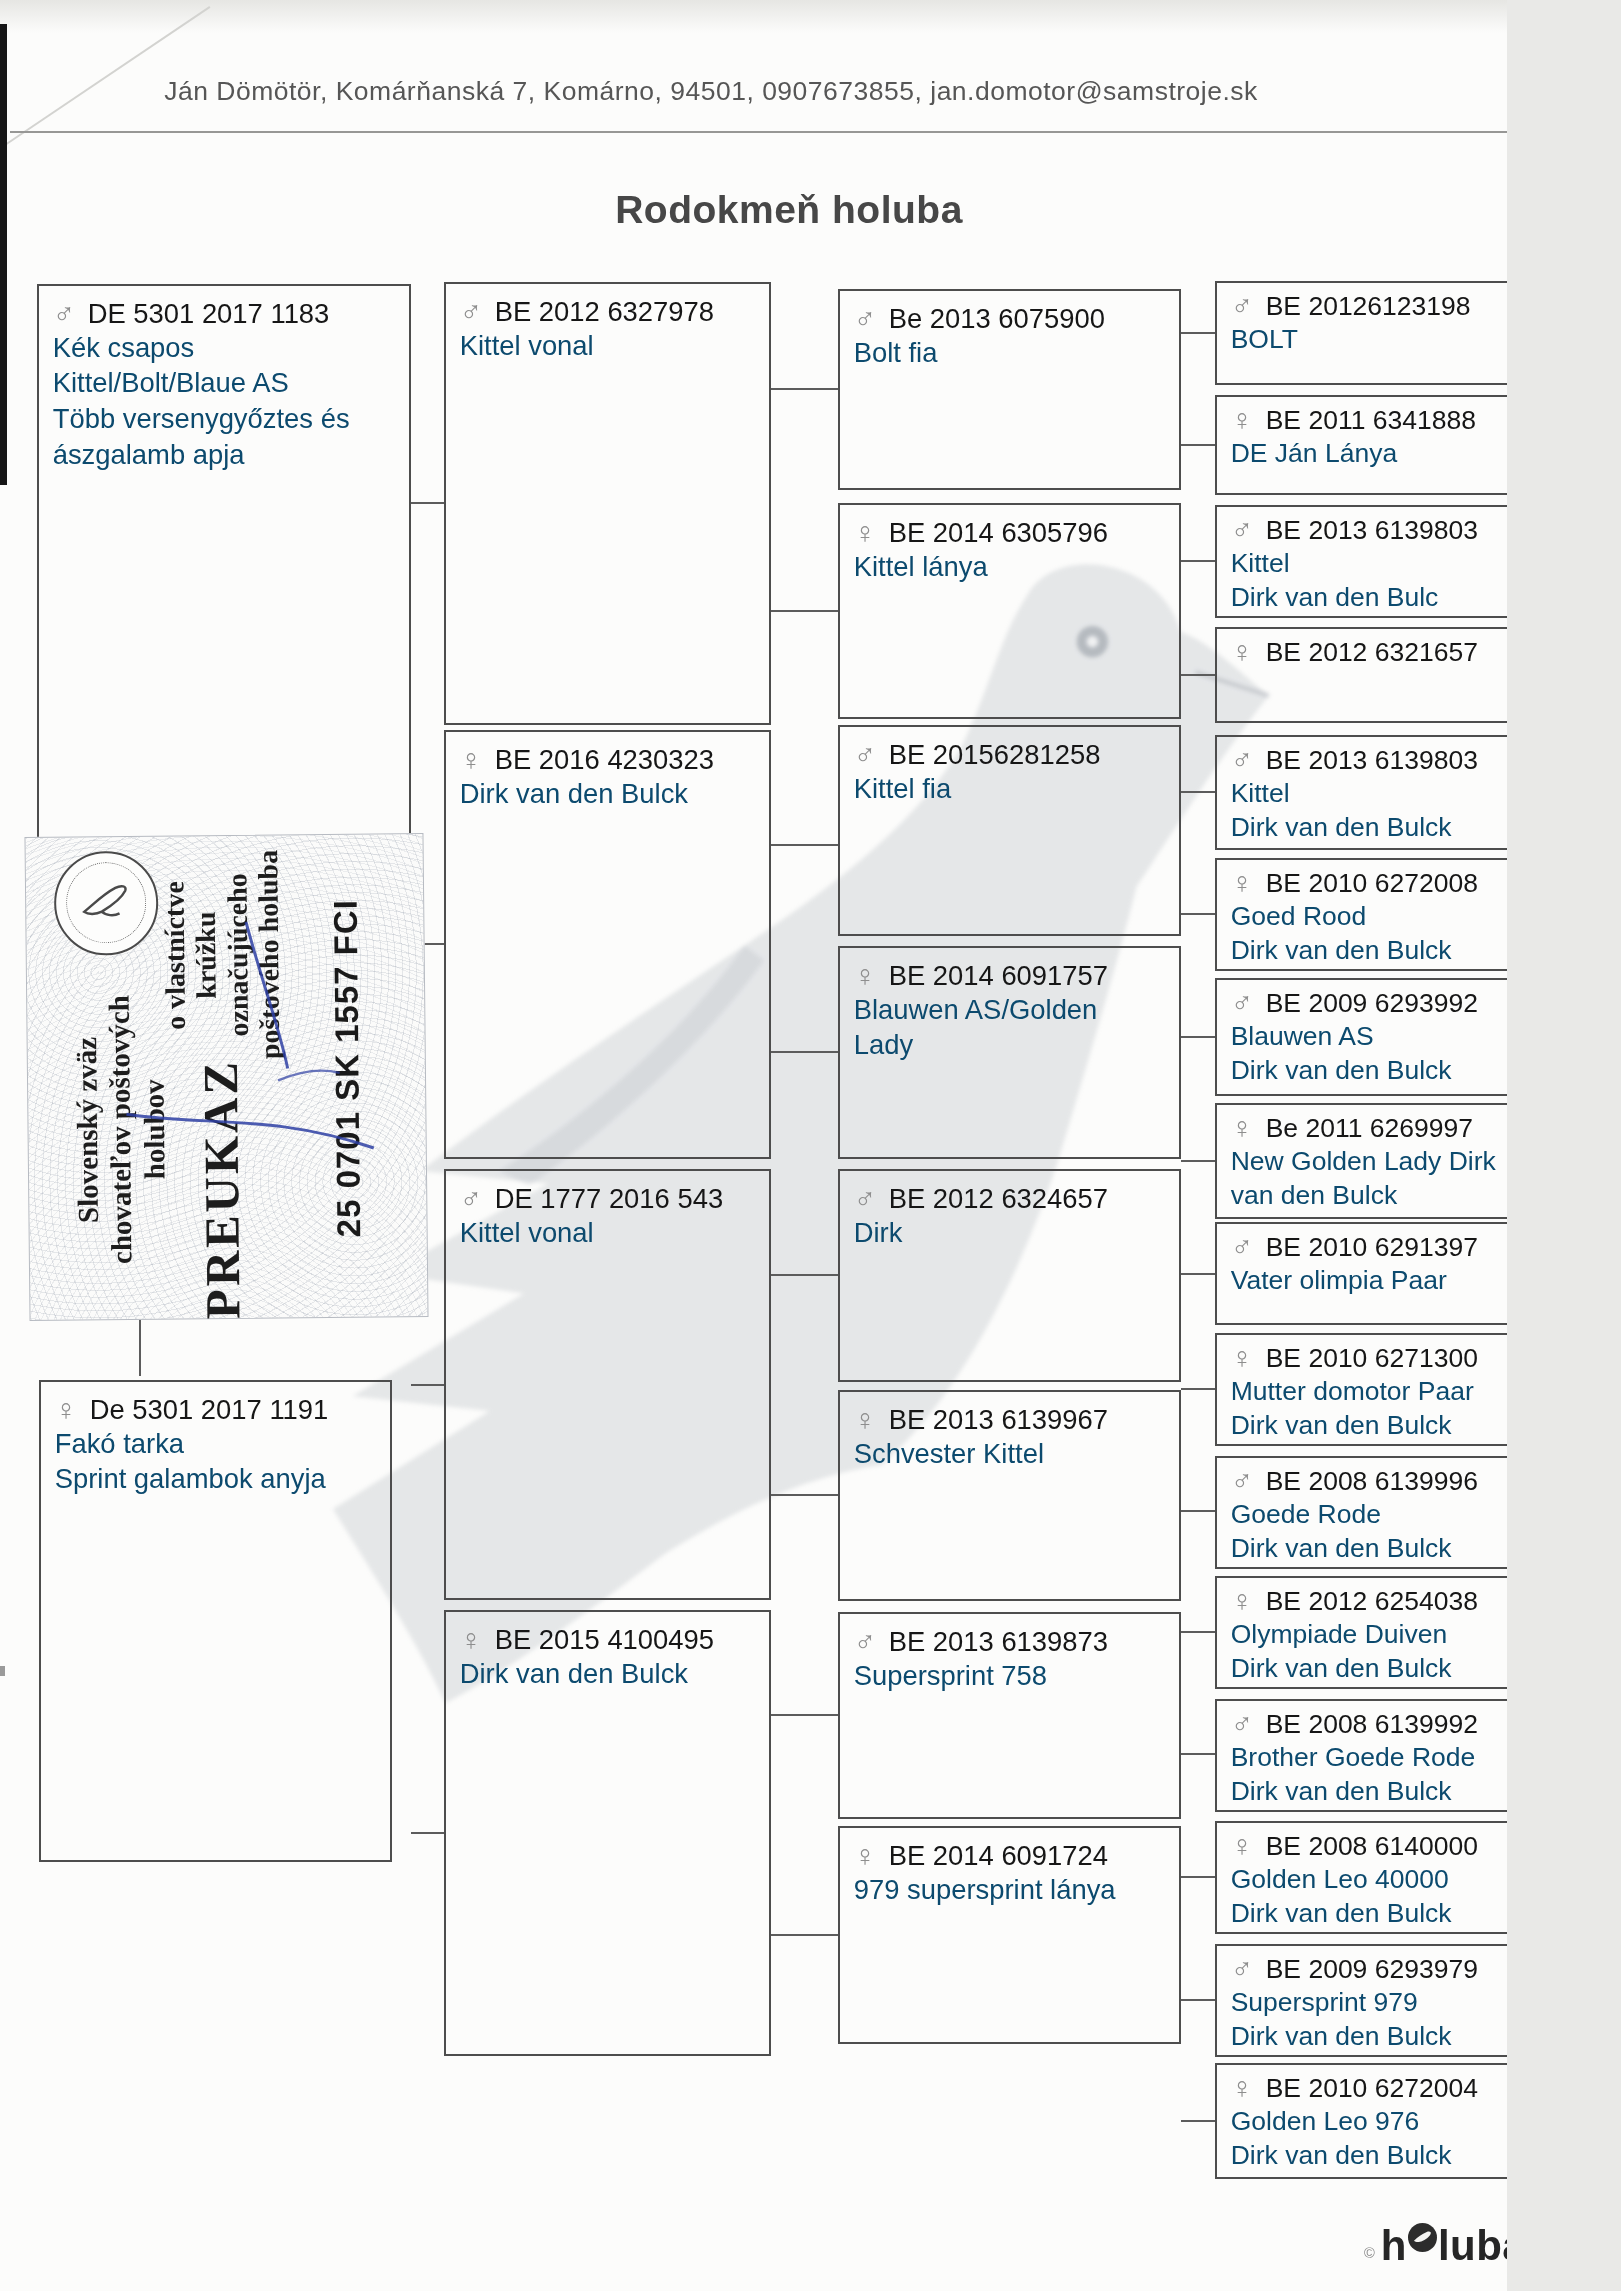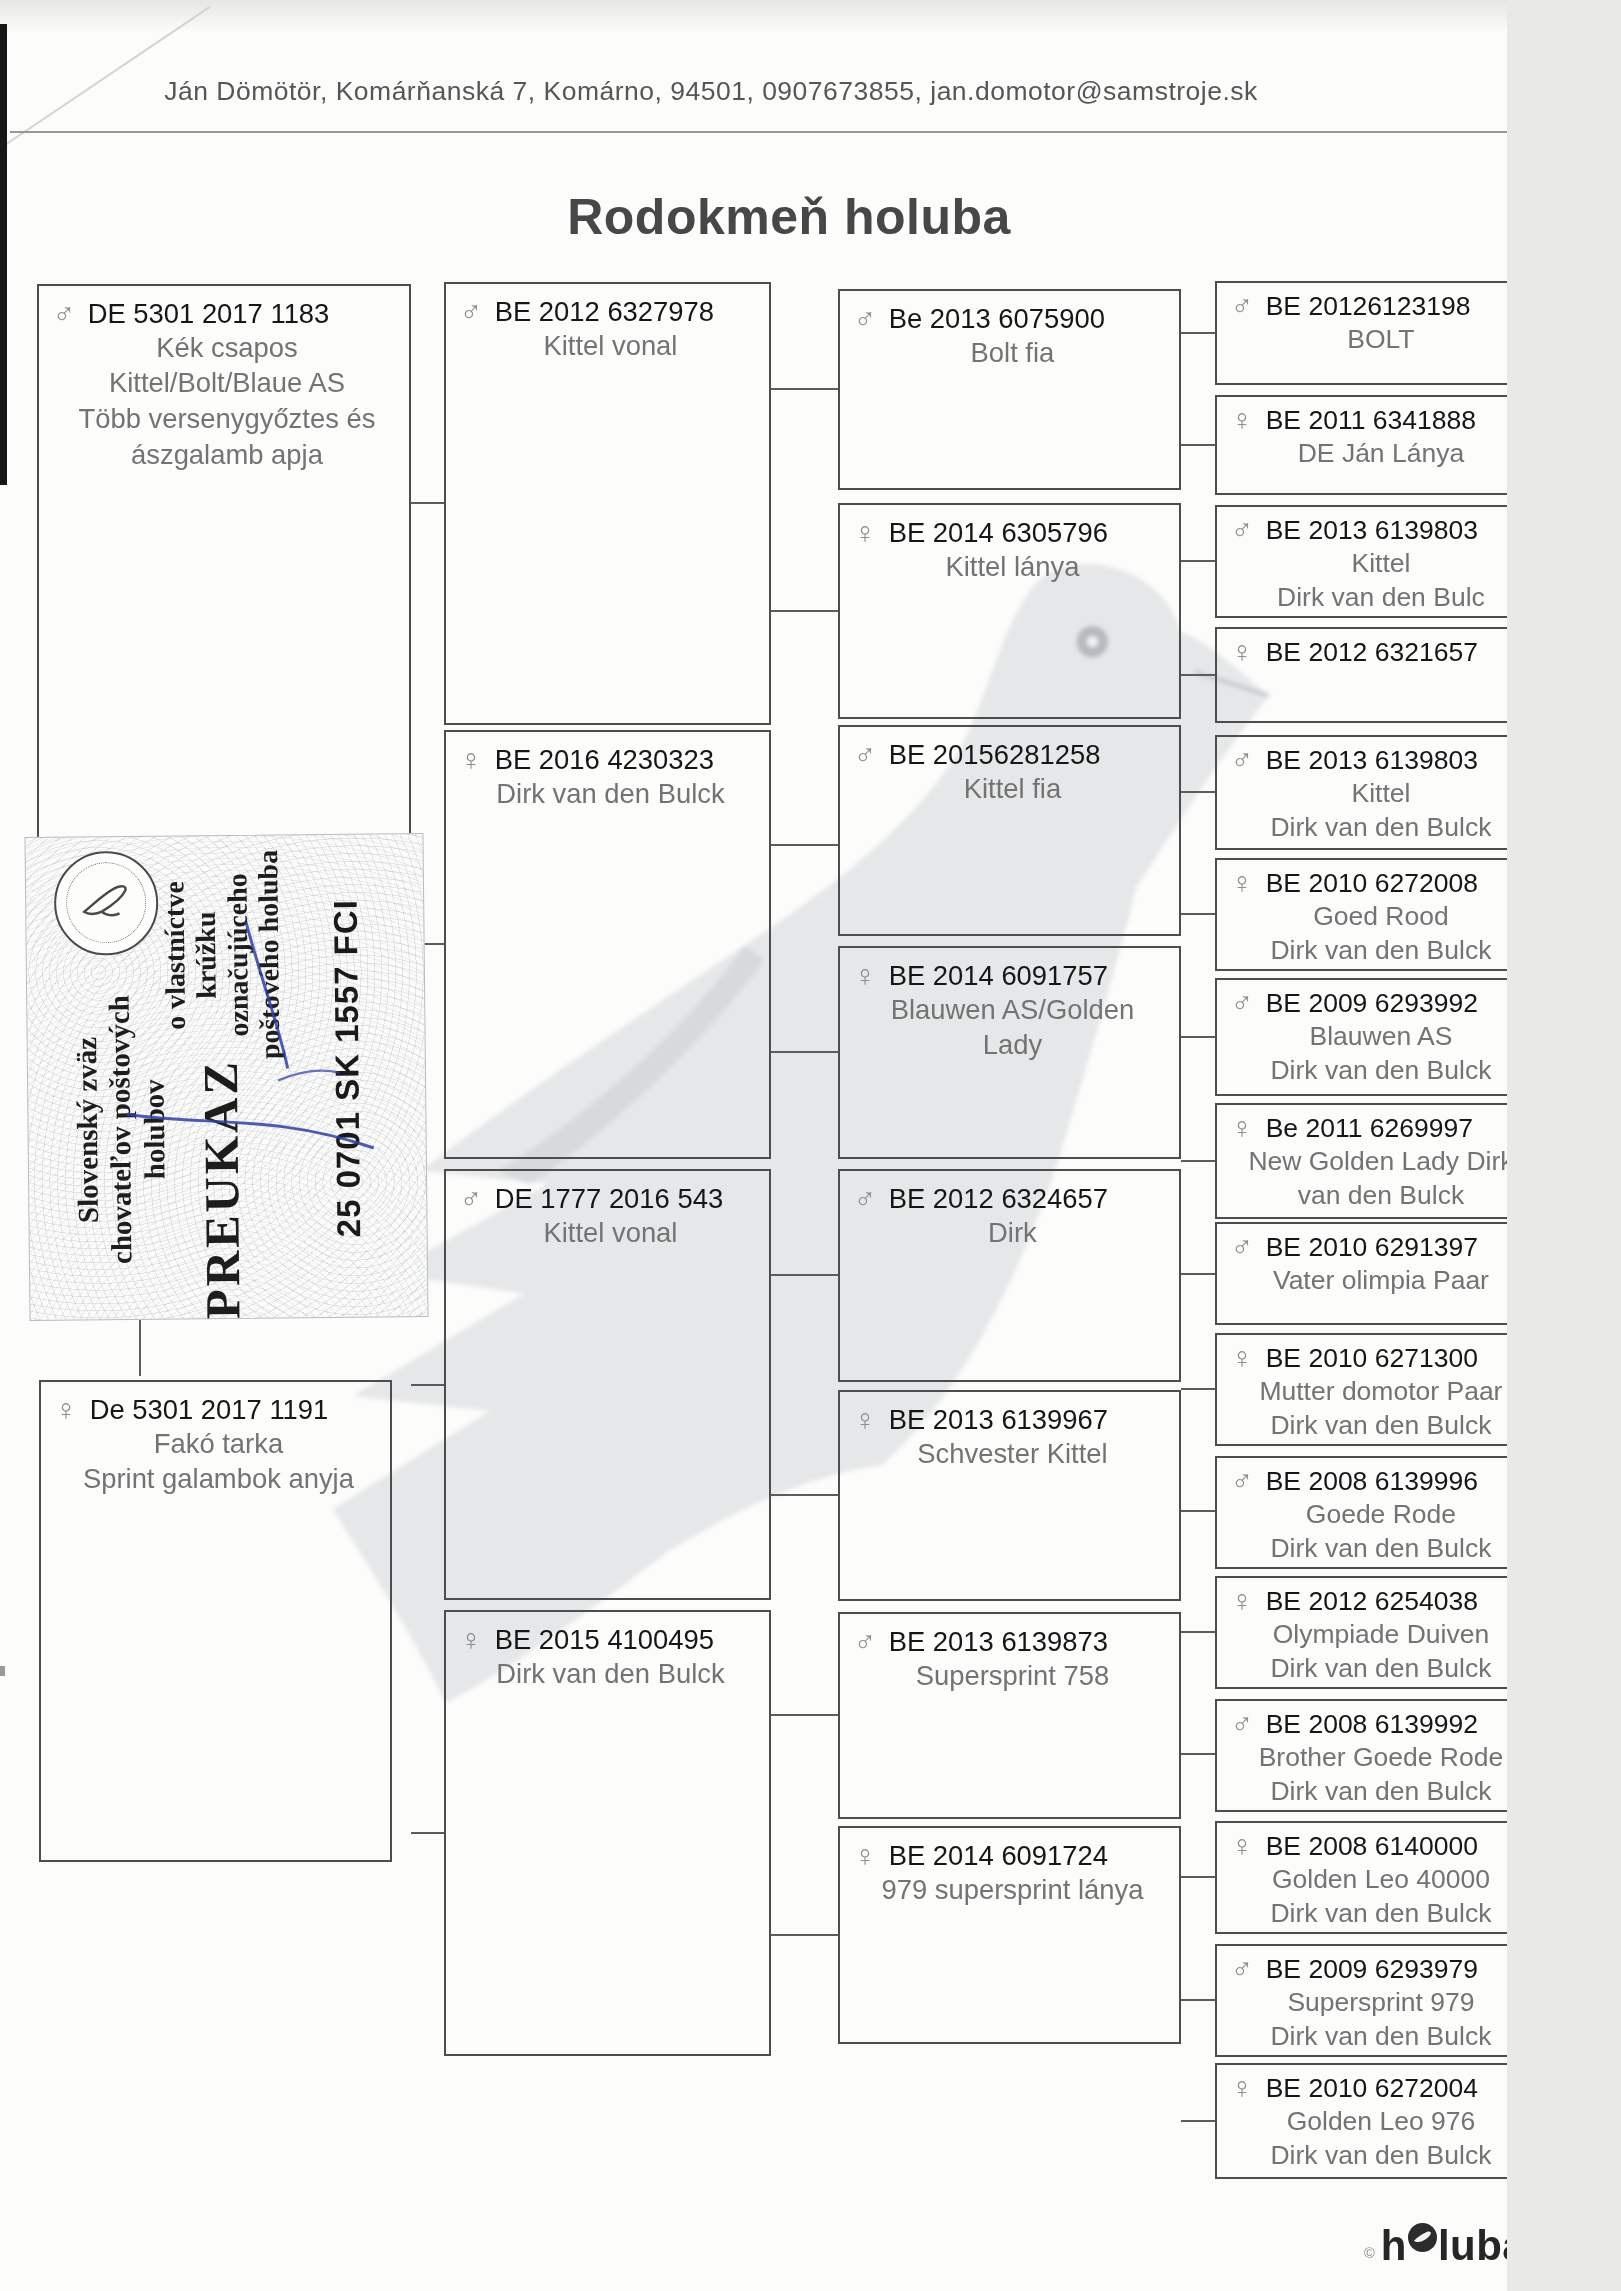--- a/index.html
+++ b/index.html
@@ -8,28 +8,28 @@
   
   .scan-strip{position:absolute;background:#161616;z-index:6;}
   .scan-diag{position:absolute;width:294px;height:2px;background:#d3d3d0;transform:rotate(-34deg);z-index:0;}
   .top-band{position:absolute;left:0;top:0;width:100%;height:33px;
             background:linear-gradient(#e6e6e3,rgba(255,255,255,0));z-index:0;}
   
   .contact{position:absolute;left:59px;top:76px;width:1304px;text-align:center;
            font-size:26.5px;color:#565656;letter-spacing:0.5px;z-index:2;}
   .rule{position:absolute;left:9.8px;top:131px;width:1604px;height:2px;background:#979795;z-index:2;}
   .page-title{position:absolute;left:59px;top:188px;width:1460px;text-align:center;
-              font-size:50px;font-weight:bold;color:#474747;letter-spacing:0.5px;z-index:2;}
+              font-size:39px;font-weight:bold;color:#474747;letter-spacing:0.5px;z-index:2;}
   
   .pbox{position:absolute;border:2px solid #4d4d4d;box-sizing:border-box;
         padding:11.8px 7.8px 0 13.7px;background:transparent;z-index:2;}
   .g4{padding-top:7.8px;}
   .ring-row{display:flex;align-items:center;font-size:27.4px;color:#161616;white-space:nowrap;}
   .sex{font-size:30px;color:#8e8e8e;width:35px;flex:0 0 35px;line-height:1;}
-  .bline{font-size:27.4px;color:#737373;line-height:1.3;white-space:nowrap;text-align:center;}
+  .bline{font-size:27.4px;color:#0c4a6e;line-height:1.3;white-space:nowrap;}
   .g4 .ring-row,.g4 .bline{font-size:26.5px;}
   
   .conn{position:absolute;height:2px;background:#5c5c5c;z-index:1;}
   .vtick{position:absolute;width:2px;background:#5c5c5c;z-index:1;}
   
   .wm{position:absolute;left:274px;top:480px;z-index:1;filter:blur(2px);}
   
   .stamp{position:absolute;left:27.4px;top:835px;width:399px;height:484px;z-index:4;
          transform:rotate(-0.6deg);border:1px solid #b7bbc2;box-sizing:border-box;
          background:

